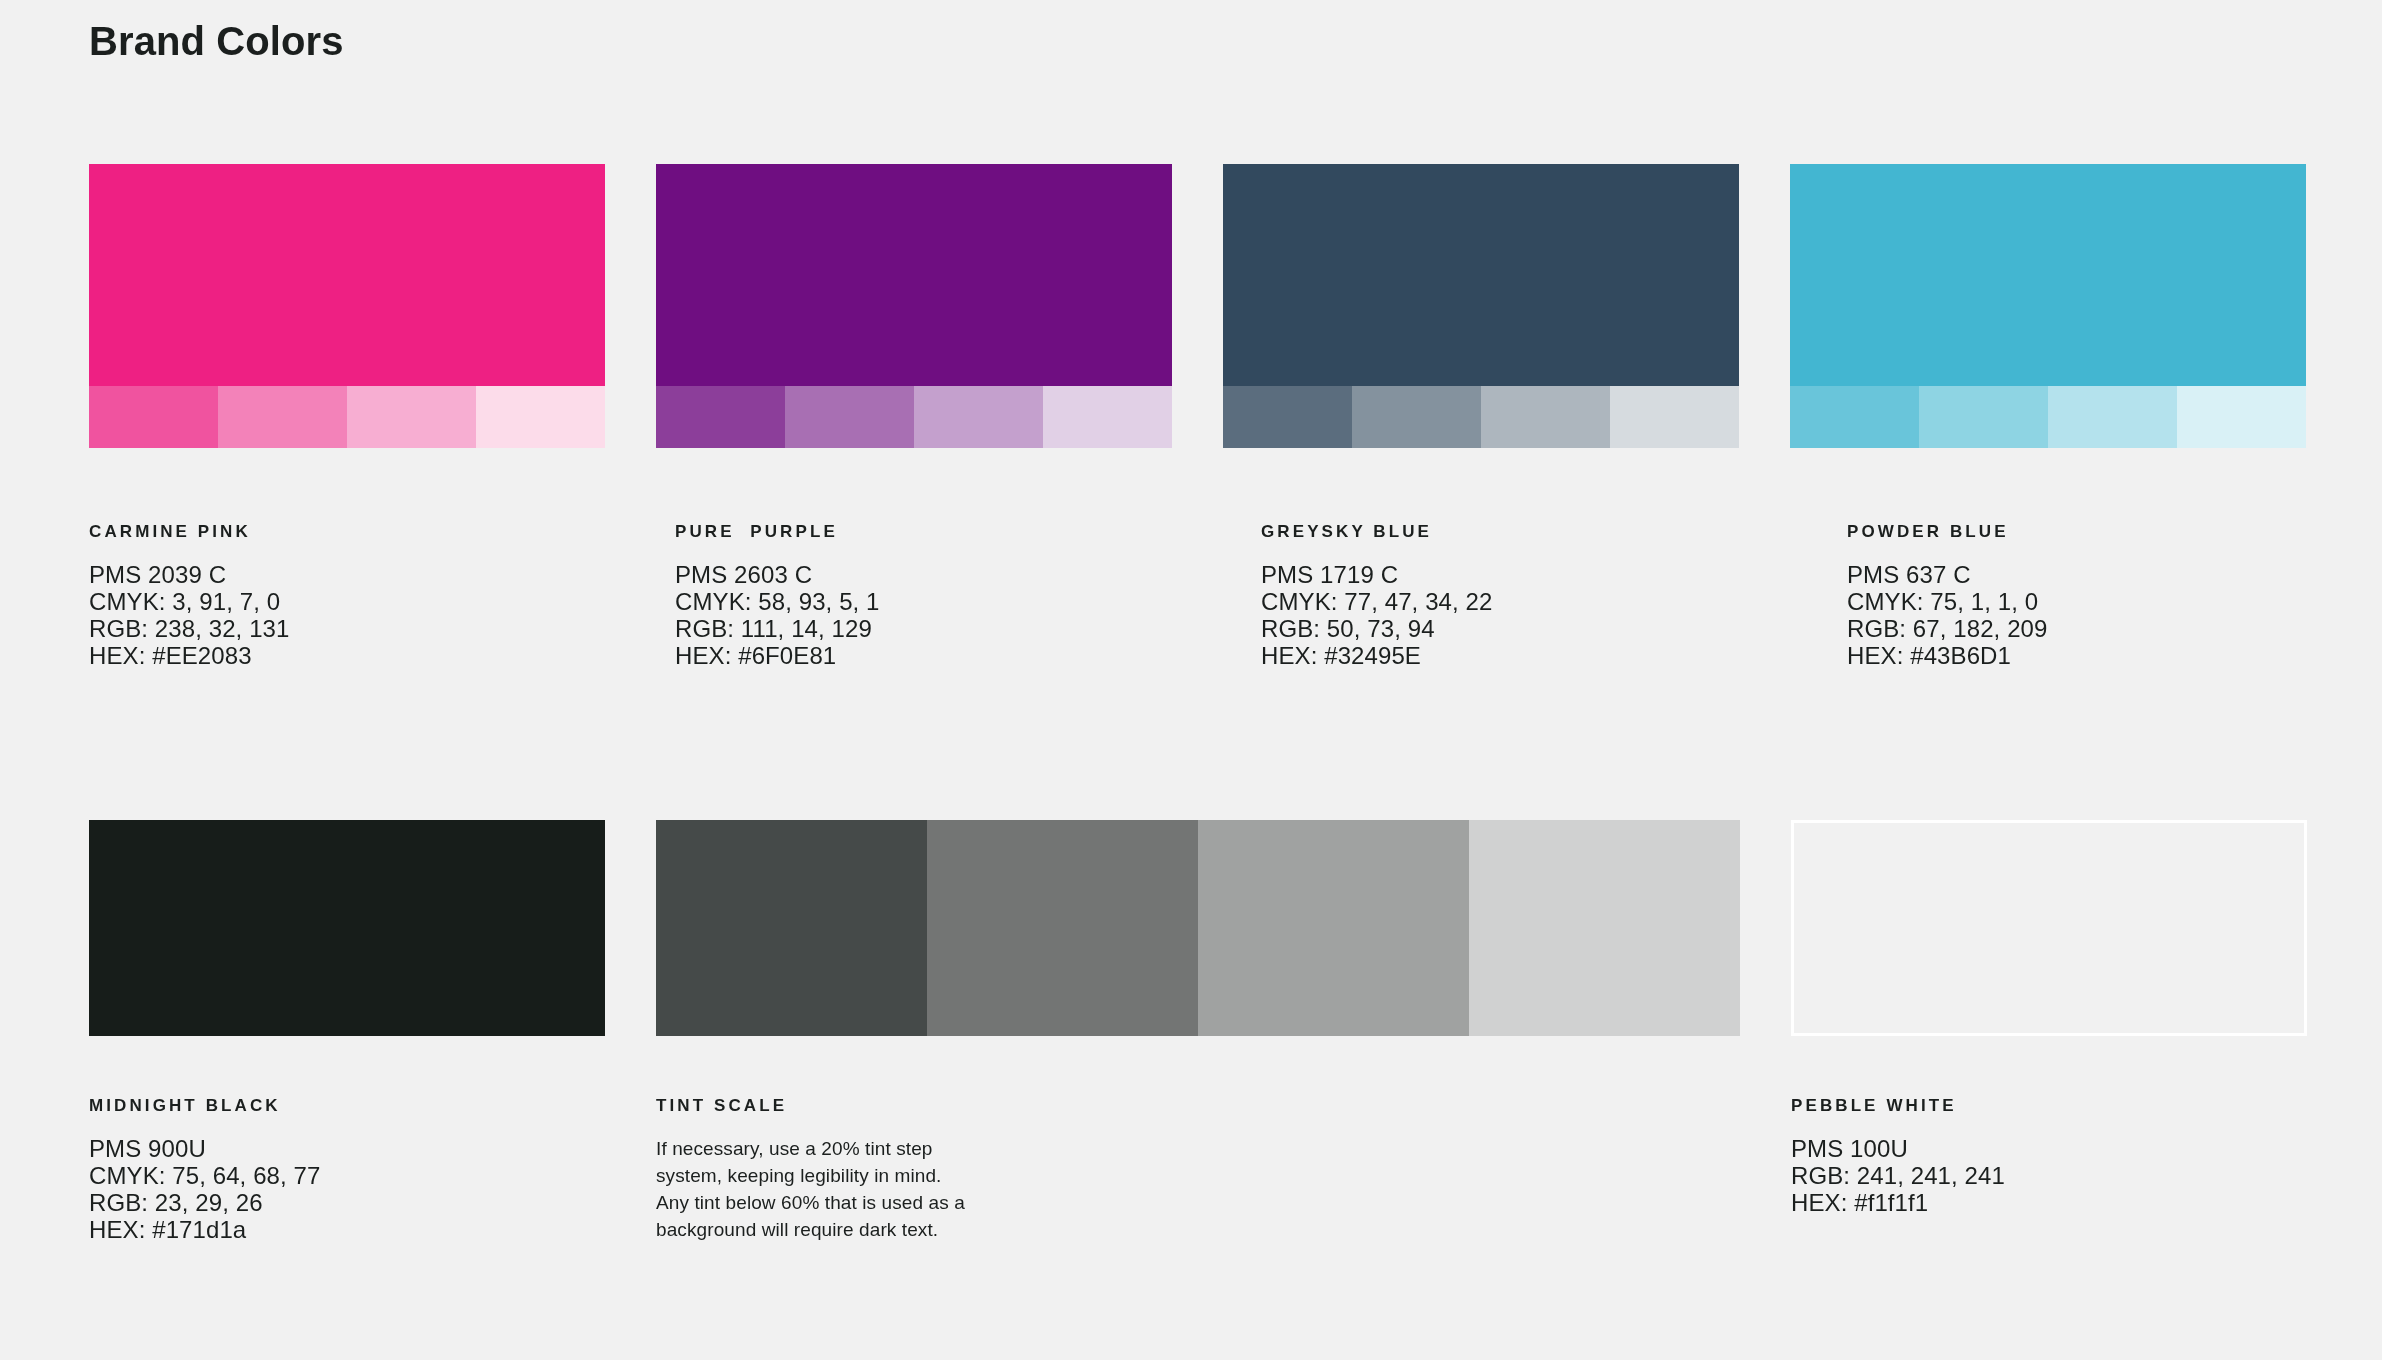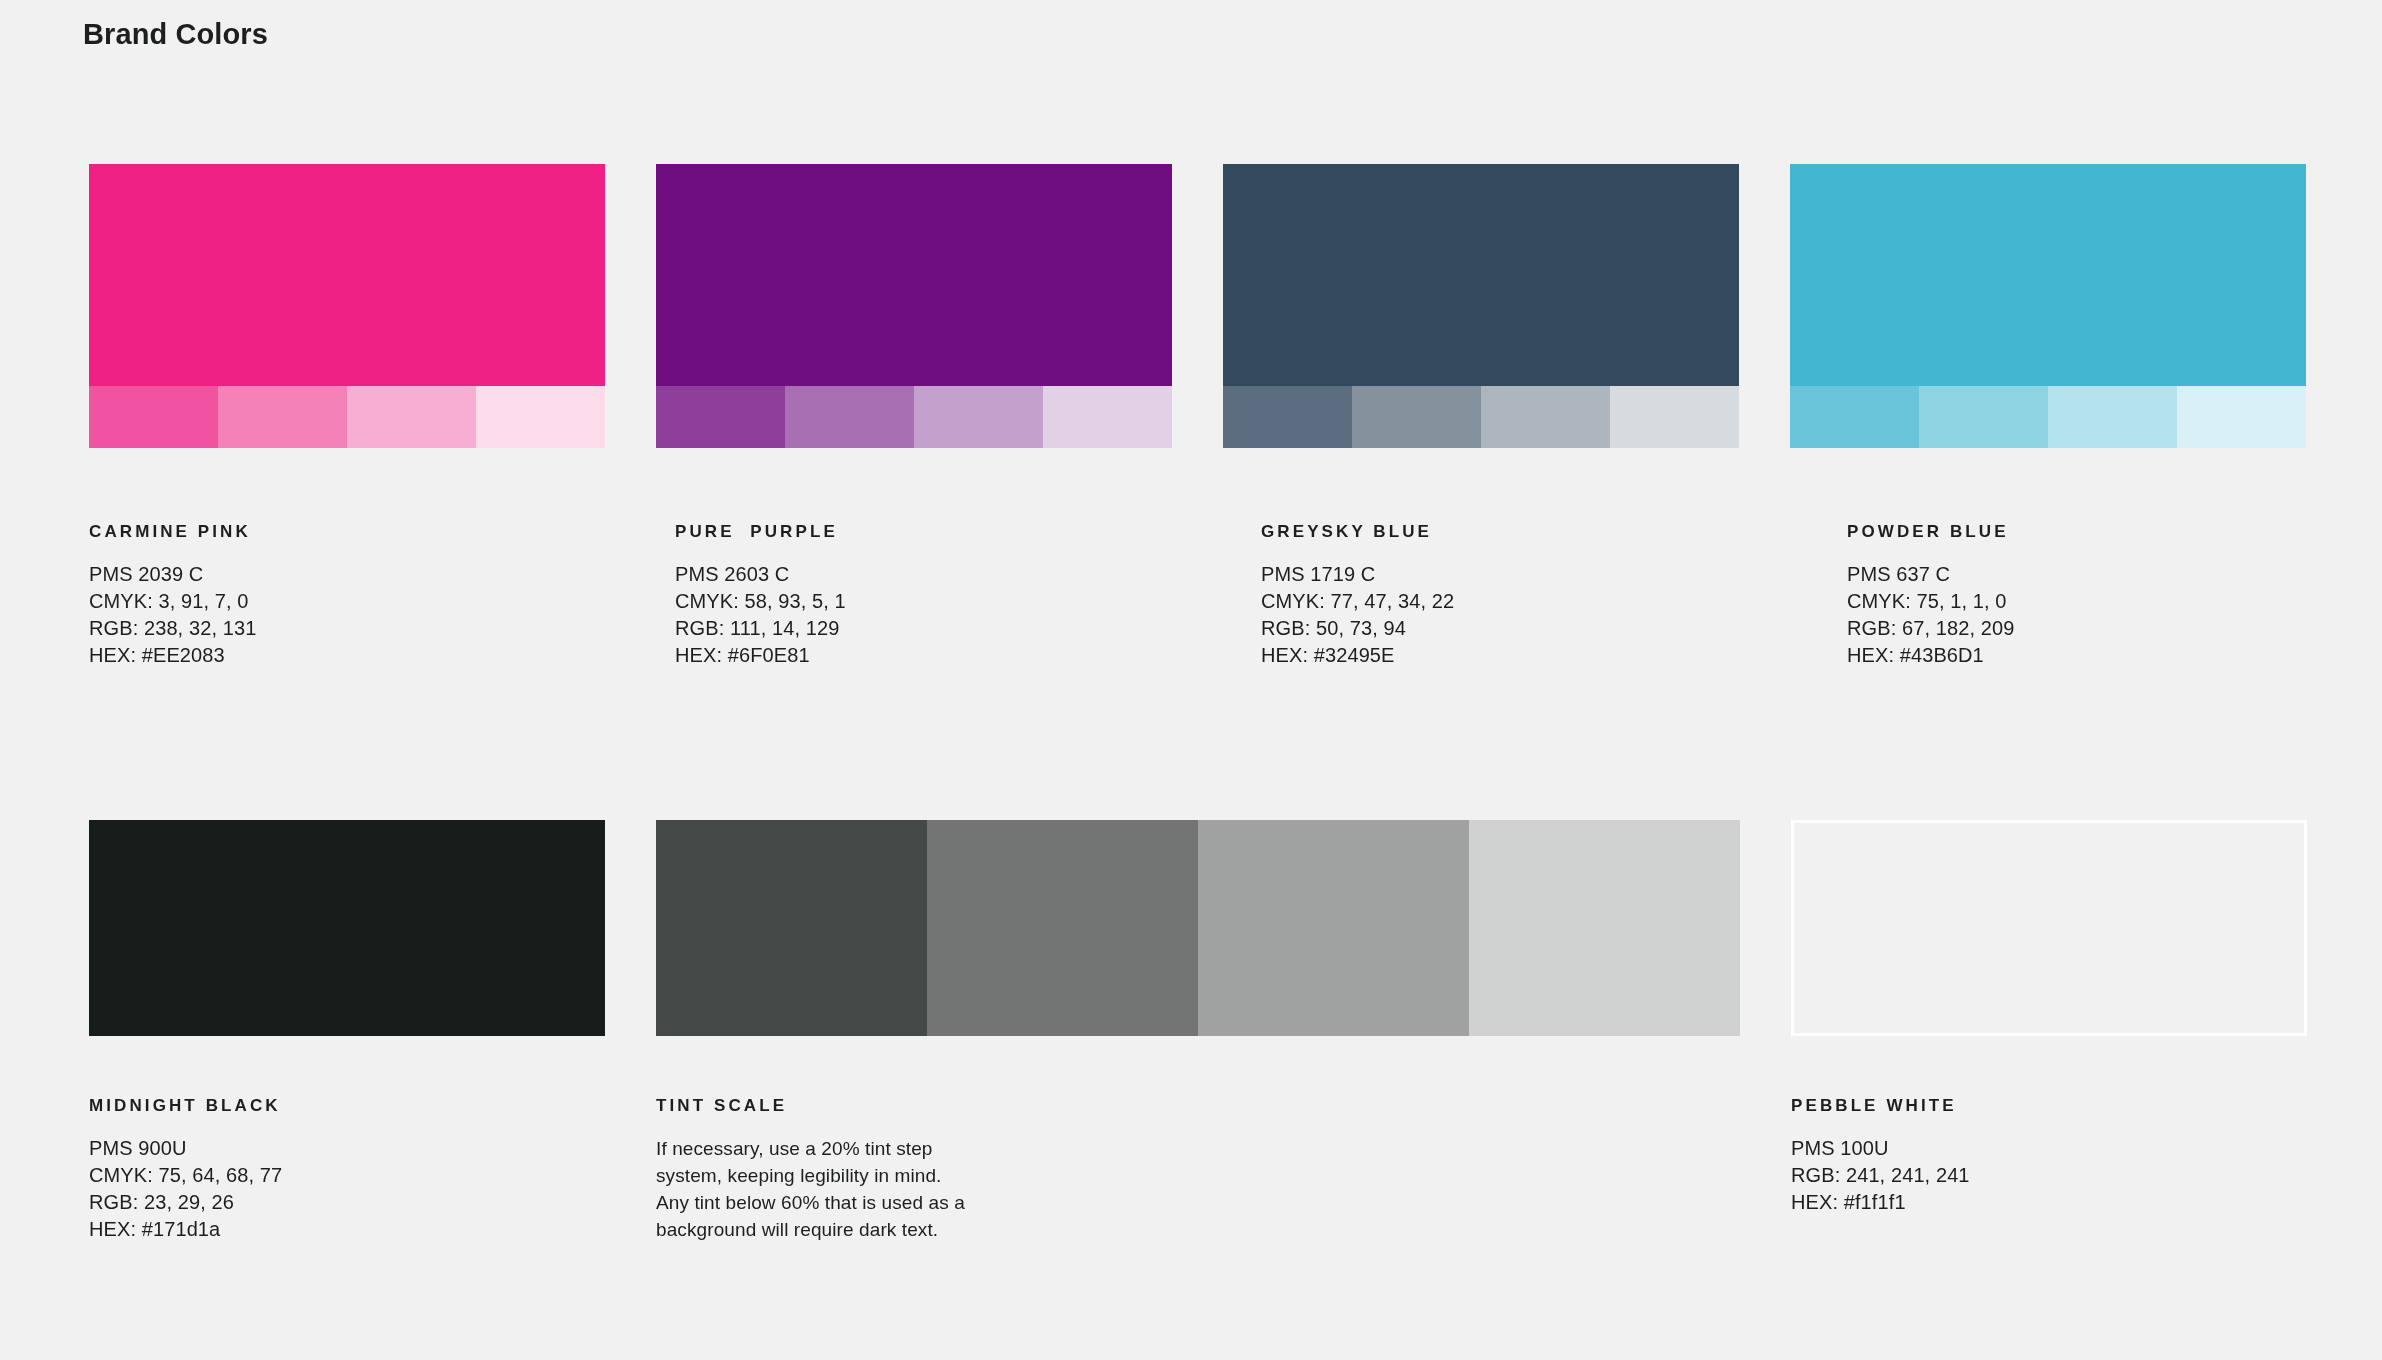--- a/index.html
+++ b/index.html
@@ -16,23 +16,23 @@
     position: relative;
     width: 2382px;
     height: 1360px;
     background: #f1f1f1;
     overflow: hidden;
   }
 
   
   .page-title {
     position: absolute;
-    left: 83px;
+    left: 89px;
     top: 17px;
-    font-size: 29px;
+    font-size: 40px;
     font-weight: 700;
     letter-spacing: 0.1px;
     color: #1b1f1e;
     line-height: 1.2;
   }
 
   
   .row-top {
     position: absolute;
     left: 89px;
@@ -98,21 +98,21 @@
     font-size: 17px;
     font-weight: 700;
     letter-spacing: 3.1px;
     color: #1b1f1e;
     text-transform: uppercase;
     white-space: pre;
   }
 
   .meta-specs {
     margin-top: 19px;
-    font-size: 20px;
+    font-size: 24px;
     font-weight: 400;
     line-height: 27px;
     color: #1b1f1e;
     letter-spacing: 0.1px;
   }
 
   .meta-specs div { white-space: pre; }
 
   .meta-note {
     margin-top: 19px;

